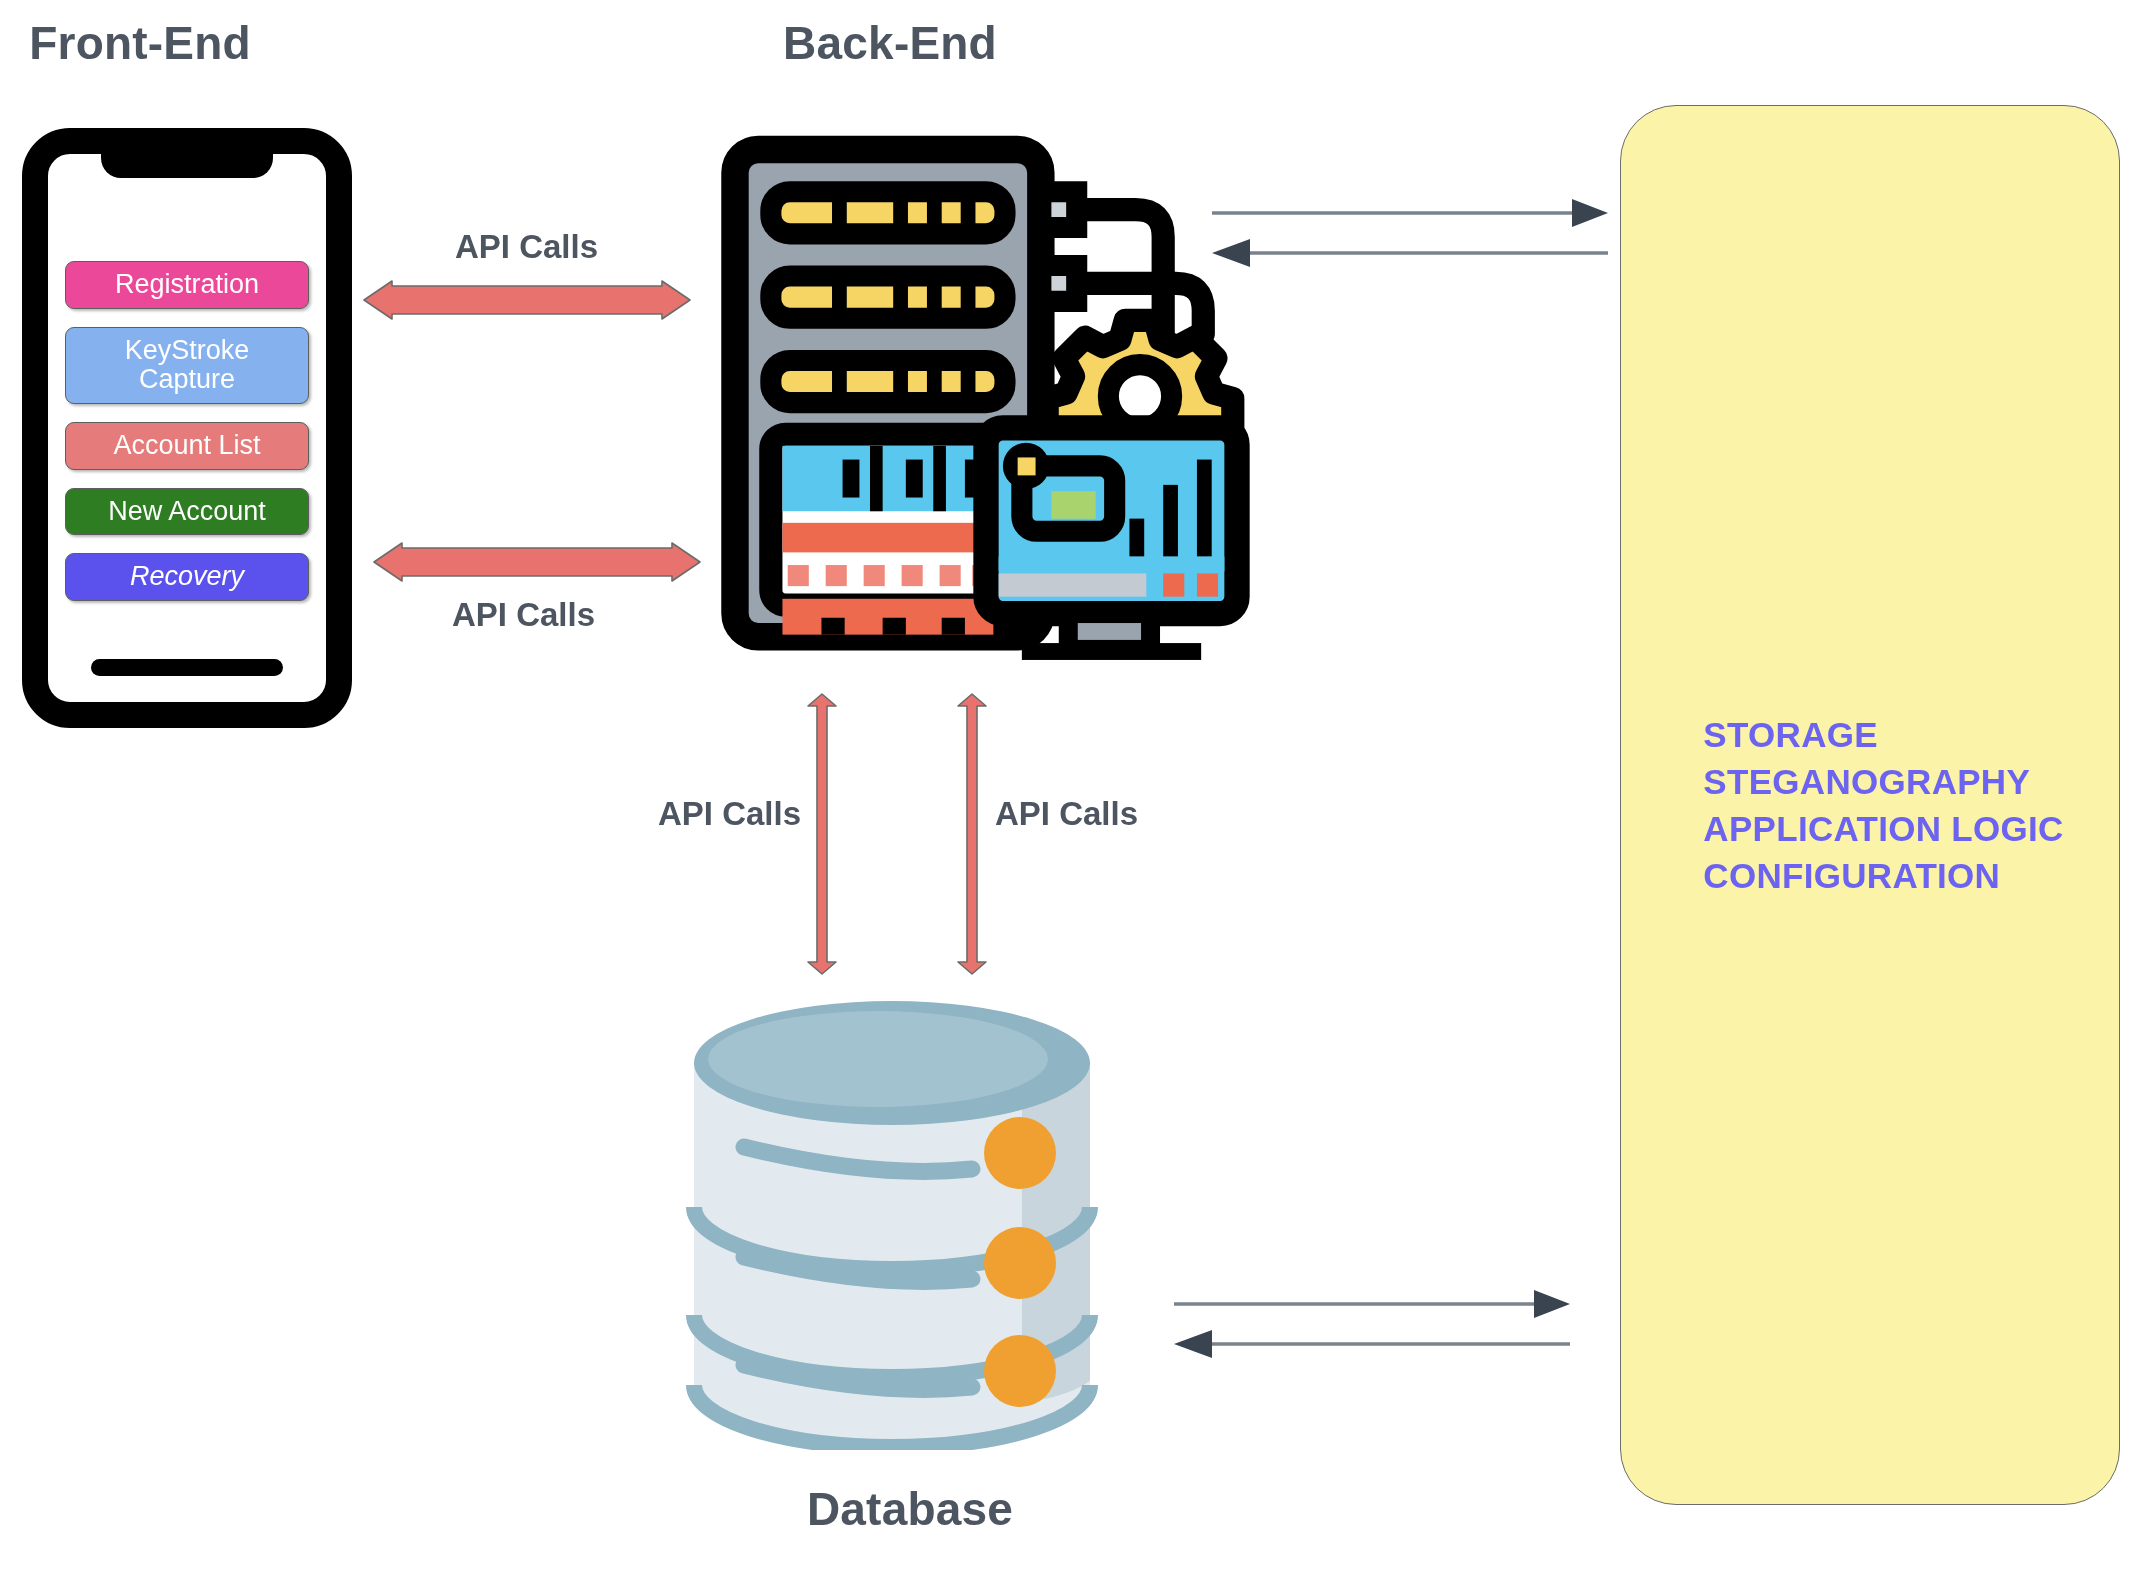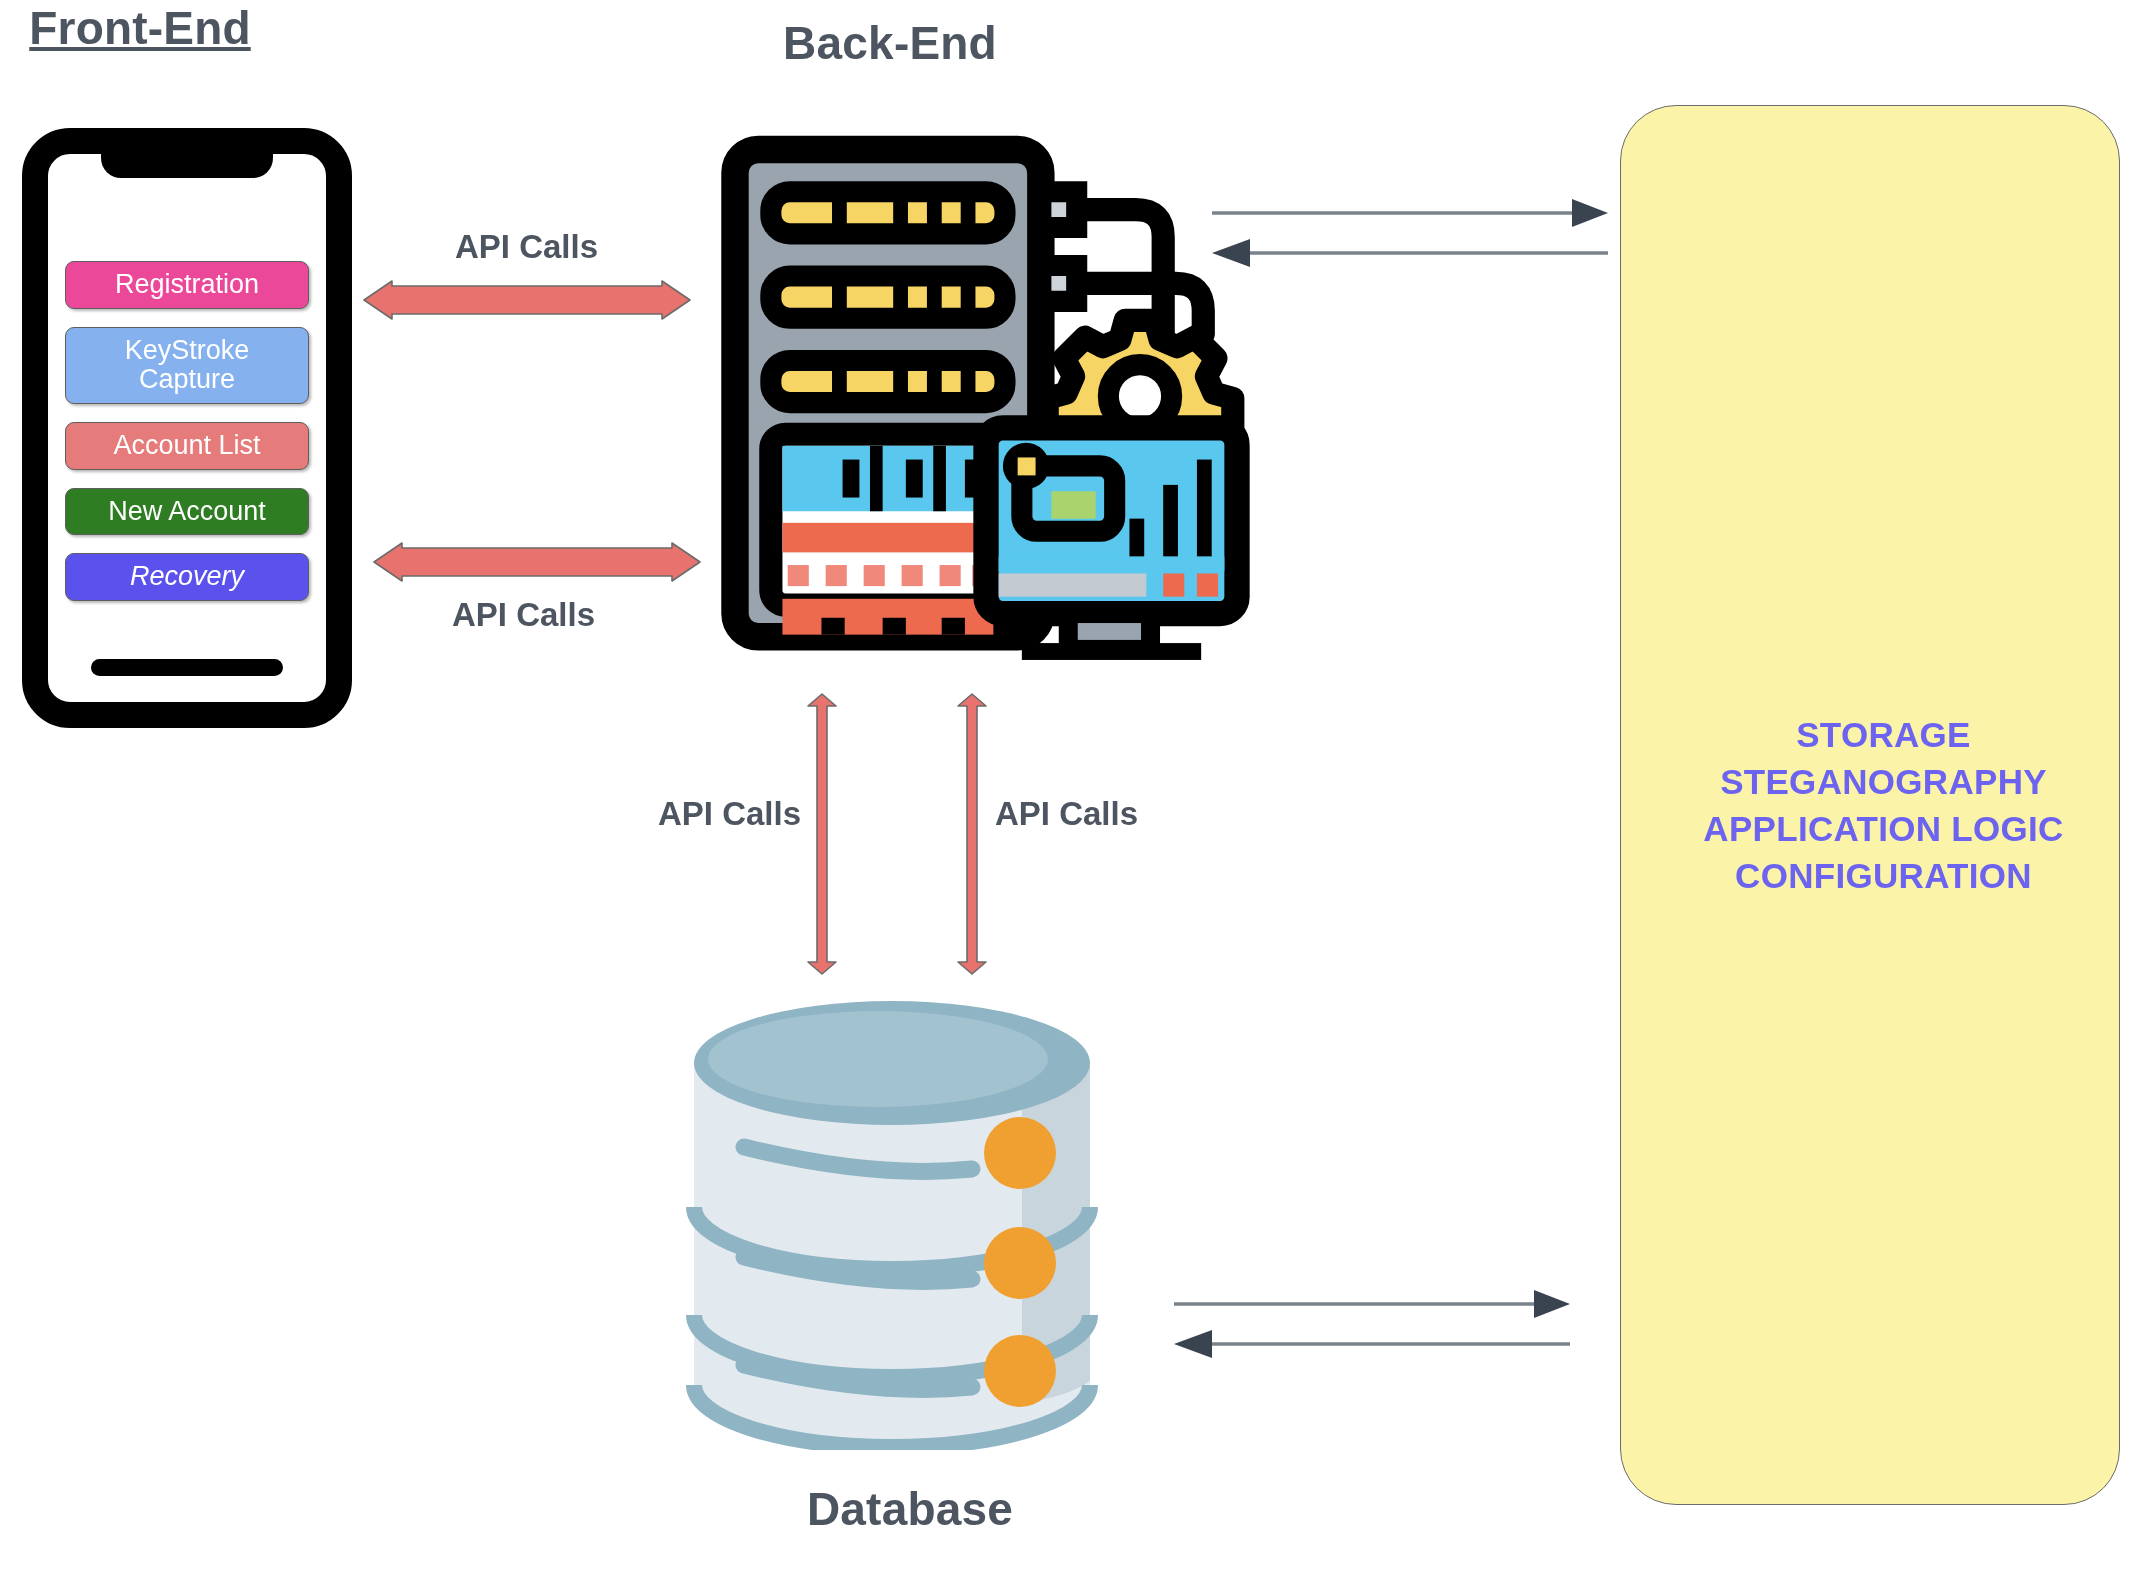--- a/index.html
+++ b/index.html
@@ -118,40 +118,40 @@
     height: 1400px;
     background: #fbf3a8;
     border: 1.6px solid #6b6b6b;
     border-radius: 56px;
     box-sizing: border-box;
     display: flex;
     align-items: center;
     justify-content: center;
   }
   .services-list {
-    text-align: center;
+    text-align: left;
     color: #6c63f0;
     font-size: 35px;
     font-weight: bold;
     line-height: 1.35;
     letter-spacing: 0.3px;
     margin-left: 27px;
   }
   .services-list div { white-space: nowrap; }
 
   
   .server-icon { position: absolute; left: 716px; top: 128px; }
   .db-icon     { position: absolute; left: 672px; top: 995px; }
 </style>
 </head>
 <body>
 
 <div id="canvas">
 
-  <div class="section-title abs" style="left:0px; top:1px; width:280px;text-decoration:underline;">Front-End</div>
+  <div class="section-title abs" style="left:0px; top:16px; width:280px;">Front-End</div>
 
   <div class="section-title abs" style="left:740px; top:16px; width:300px;">Back-End</div>
 
   <div class="section-title abs" style="left:760px; top:1482px; width:300px;">Database</div>
 
   <div class="phone-shell">
     <div class="phone-notch"></div>
     <div class="phone-screen">
       <div class="app-btn" id="btn0" style="background: #ec4899;">Registration</div>
       <div class="app-btn" id="btn1" style="background: rgb(133, 177, 239);">KeyStroke

